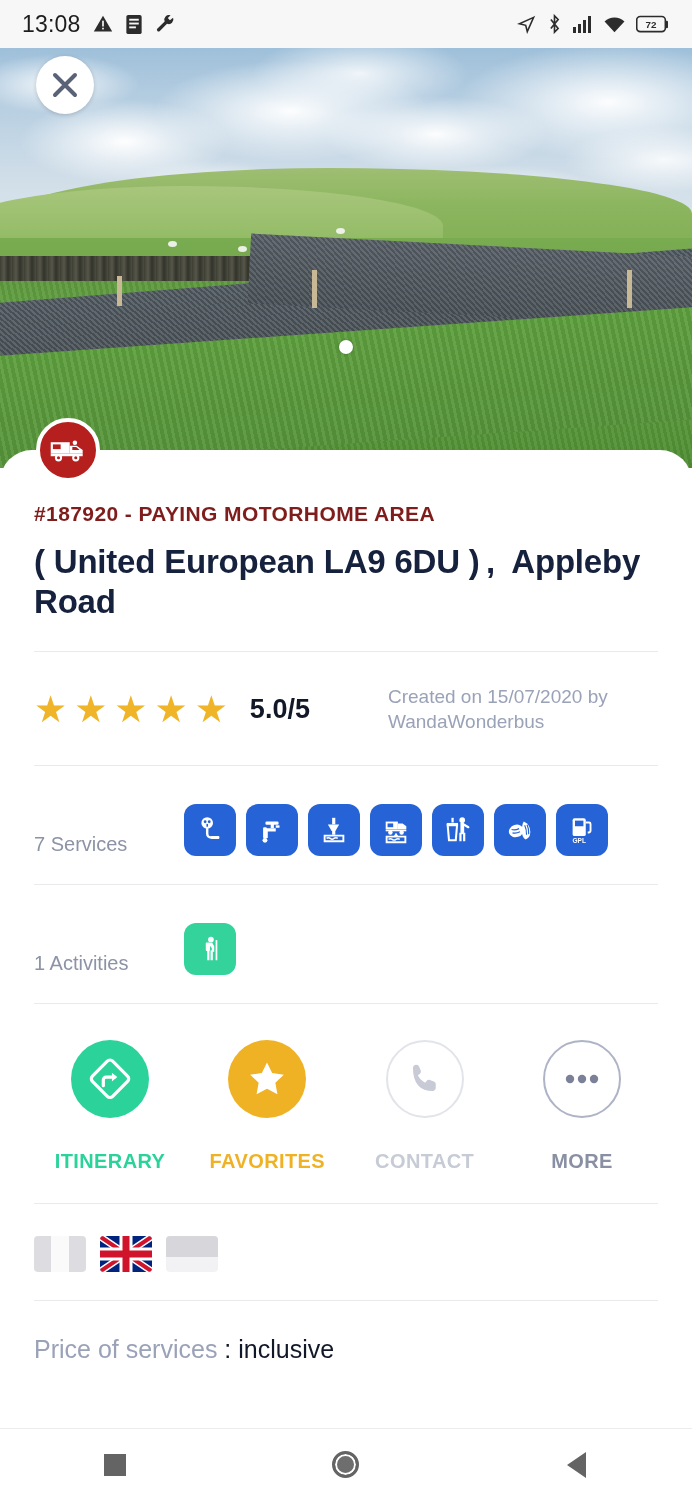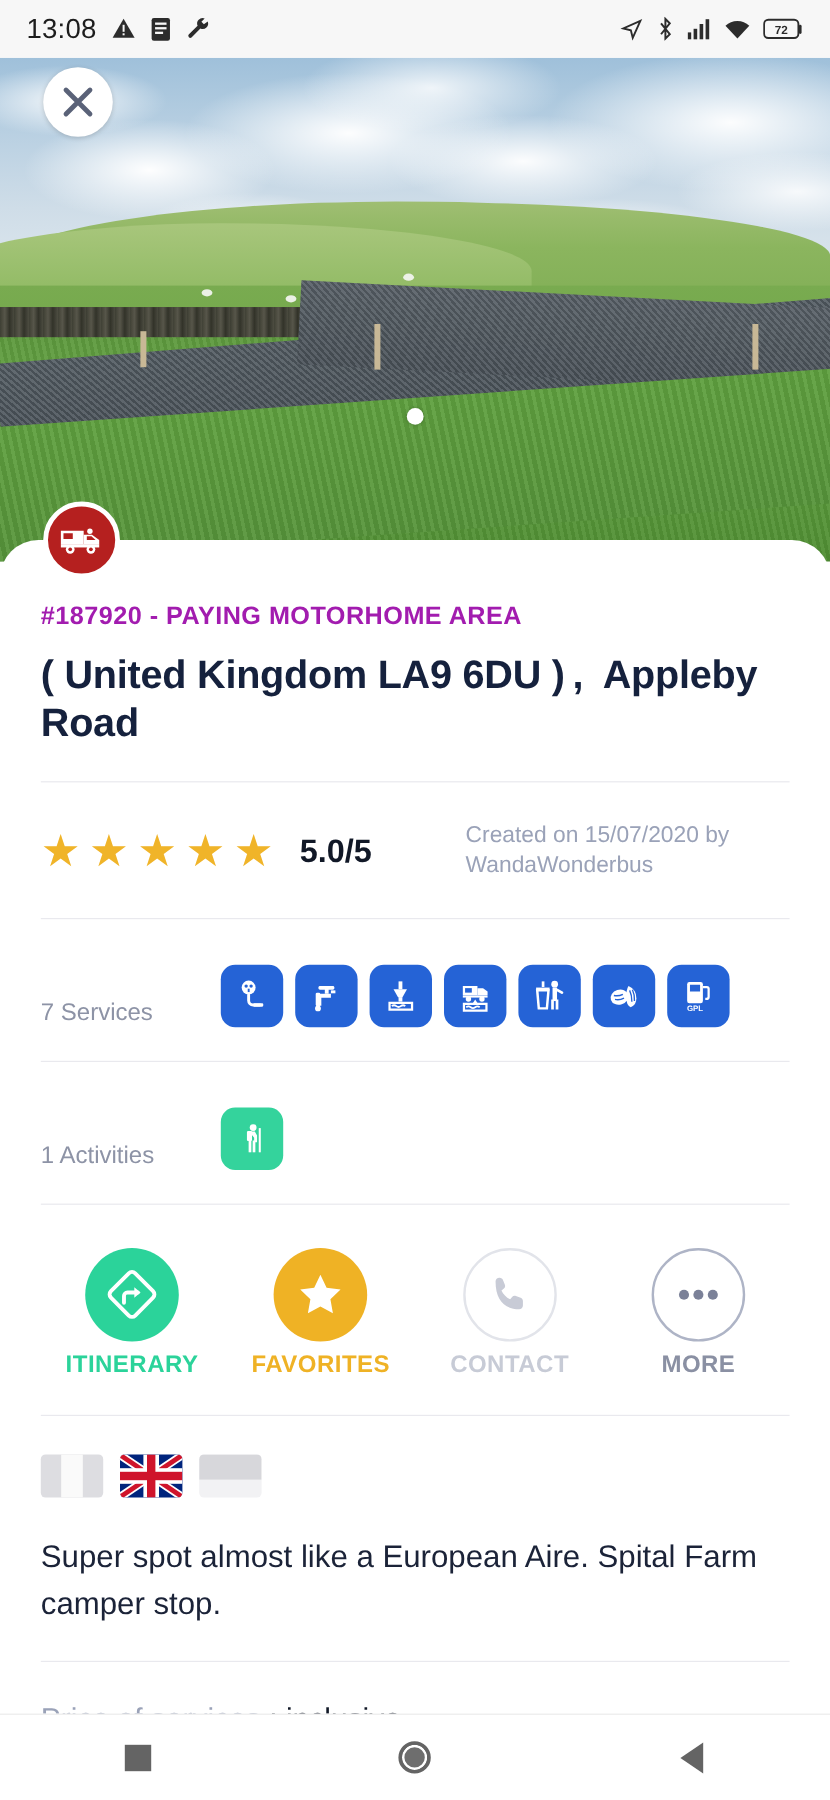--- a/index.html
+++ b/index.html
@@ -126,21 +126,21 @@
     position: absolute; top: 418px; left: 36px;
     width: 64px; height: 64px; border-radius: 50%;
     background: #b5201f;
     border: 4px solid #ffffff;
     display: flex; align-items: center; justify-content: center;
     z-index: 20;
   }
 
   .cat-line {
     margin-top: 52px;
-    font-size: 21px; font-weight: bold; color: #a21caf;
+    font-size: 21px; font-weight: bold; color: #7f1d1d;
     letter-spacing: .4px;
   }
   .place-title {
     margin-top: 16px;
     font-size: 33px; font-weight: bold; color: #15213d;
     line-height: 1.22; letter-spacing: -.2px;
   }
   .divider { height: 1px; background: #e9e9ee; margin: 28px 0; }
 
   .rating-row { display: flex; align-items: center; padding: 4px 0 2px; }
@@ -167,21 +167,21 @@
   .actions { display: flex; justify-content: space-between; padding: 8px 6px 2px; }
   .action { display: flex; flex-direction: column; align-items: center; width: 140px; }
   .action-circle {
     width: 78px; height: 78px; border-radius: 50%;
     display: flex; align-items: center; justify-content: center;
   }
   .ac-green { background: #2bd39a; }
   .ac-gold { background: #efb225; }
   .ac-out-light { border: 2px solid #e2e4ea; background: #fff; }
   .ac-out { border: 2px solid #aeb4c6; background: #fff; }
-  .action-label { margin-top: 8px; font-size: 20px; font-weight: bold; letter-spacing: .4px; }
+  .action-label { margin-top: 32px; font-size: 20px; font-weight: bold; letter-spacing: .4px; }
   .lbl-green { color: #2bd39a; }
   .lbl-gold { color: #efb225; }
   .lbl-light { color: #c7cbd6; }
   .lbl-dark { color: #8a90a3; }
 
   .flags { display: flex; gap: 14px; align-items: center; padding: 4px 0 0; }
   .flag { width: 52px; height: 36px; border-radius: 4px; overflow: hidden; position: relative; }
   .flag-fr { background: #dddde1; }
   .flag-fr::before { content:""; position:absolute; left:33.3%; top:0; width:33.4%; height:100%; background:#fafafa; }
   .flag-de { background: #f2f2f4; }
@@ -326,21 +326,21 @@
         <circle cx="11" cy="25" r="1.8" fill="#b5201f"></circle>
       <circle cx="31" cy="25" r="4.2" fill="#fff"></circle>
         <circle cx="31" cy="25" r="1.8" fill="#b5201f"></circle>
       <circle cx="30" cy="7.5" r="2.6" fill="#fff"></circle>
     </svg>
   </div>
 
   <div class="card">
 
     <div class="cat-line">#187920 - PAYING MOTORHOME AREA</div>
-    <div class="place-title">( United Kingdom LA9 6DU ) , Appleby Road</div>
+    <div class="place-title">( United European LA9 6DU ) , Appleby Road</div>
 
     <div class="divider"></div>
 
     <div class="rating-row">
       <div class="stars">
         <span class="star">★</span>
         <span class="star">★</span>
         <span class="star">★</span>
         <span class="star">★</span>
         <span class="star">★</span>
@@ -508,21 +508,20 @@
         <div class="r1"></div>
         <div class="r2"></div>
         <div class="cw-v"></div>
         <div class="cw-h"></div>
         <div class="cr-v"></div>
         <div class="cr-h"></div>
       </div>
       <div class="flag flag-de"></div>
     </div>
 
-    <div class="description" style="margin-top:26px;">Super spot almost like a European Aire. Spital Farm camper stop.</div>
 
     <div class="divider"></div>
 
     <div class="price-row">
       <span class="price-label">Price of services</span>
       <span class="price-val">:</span>
       <span class="price-val">inclusive</span>
     </div>
 
   </div>

